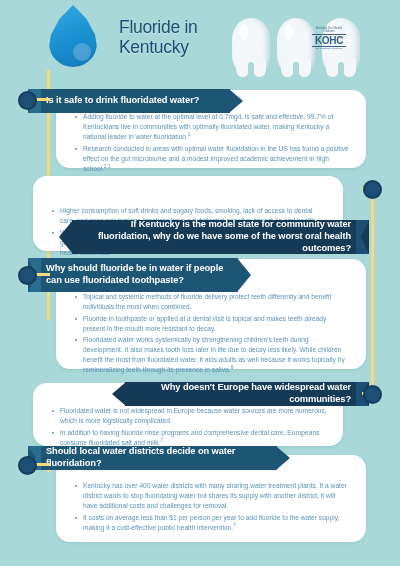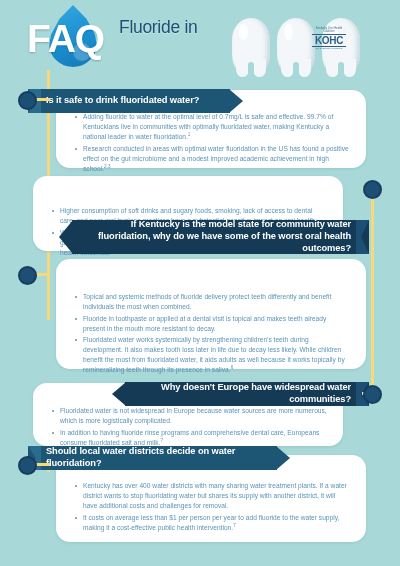--- a/index.html
+++ b/index.html
@@ -180,23 +180,23 @@
 </head>
 <body>
 
 <div id="page">
 
   <div class="header">
     <div class="droplet">
       <div class="droplet-shape"></div>
       <div class="droplet-gloss"></div>
     </div>
-    <div class="faq-text">FAQ</div>
     <div class="title-block">
       <div>Fluoride in</div>
+      <div>Kentucky</div>
     </div>
 
     <div class="teeth">
       <div class="tooth t1">
         <div class="tooth-hl"></div>
           <div class="tooth-notch"></div>
       </div>
       <div class="tooth t2">
         <div class="tooth-hl"></div>
           <div class="tooth-notch"></div>
@@ -251,20 +251,25 @@
 
   <div class="card" style="left:56px; top:259px; width:310px; height:110px;">
     <div class="body" style="top:33px;">
       <ul class="bullets">
         <li><span>Topical and systemic methods of fluoride delivery protect teeth differently and benefit individuals the most when combined.</span></li>
         <li><span>Fluoride in toothpaste or applied at a dental visit is topical and makes teeth already present in the mouth more resistant to decay.</span></li>
         <li><span>Fluoridated water works systemically by strengthening children's teeth during development. It also makes tooth loss later in life due to decay less likely. While children benefit the most from fluoridated water, it aids adults as well because it works topically by remineralizing teeth through its presence in saliva.</span><sup>6</sup></li>
       </ul>
     </div>
   </div>
+  <div class="banner tall" style="left:28px; top:258px; width:210px;">
+    <div class="banner-tab left"></div>
+    <div class="banner-point right"></div>
+    <div class="q-text">Why should fluoride be in water if people can use fluoridated toothpaste?</div>
+  </div>
   <div class="stub" style="left:36px; top:273px; width:14px;"></div>
   <div class="node" style="left:18px; top:266px;"></div>
 
   <div class="card" style="left:33px; top:383px; width:310px; height:63px;">
     <div class="body" style="top:23px;">
       <ul class="bullets">
         <li><span>Fluoridated water is not widespread in Europe because water sources are more numerous, which is more logistically complicated.</span></li>
         <li><span>In addition to having fluoride rinse programs and comprehensive dental care, Europeans consume fluoridated salt and milk.</span><sup>7</sup></li>
       </ul>
     </div>

